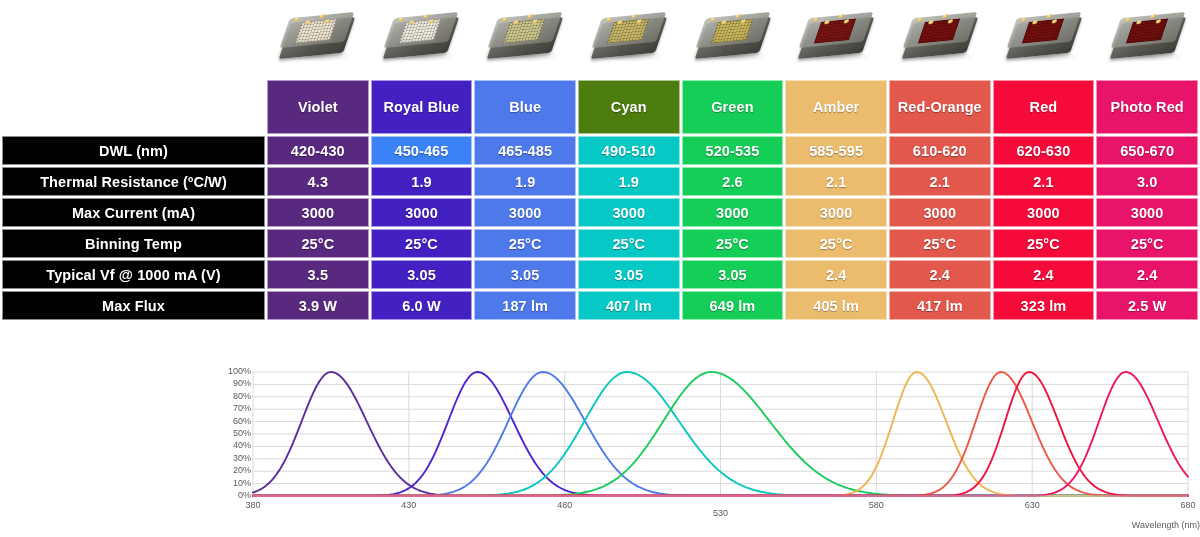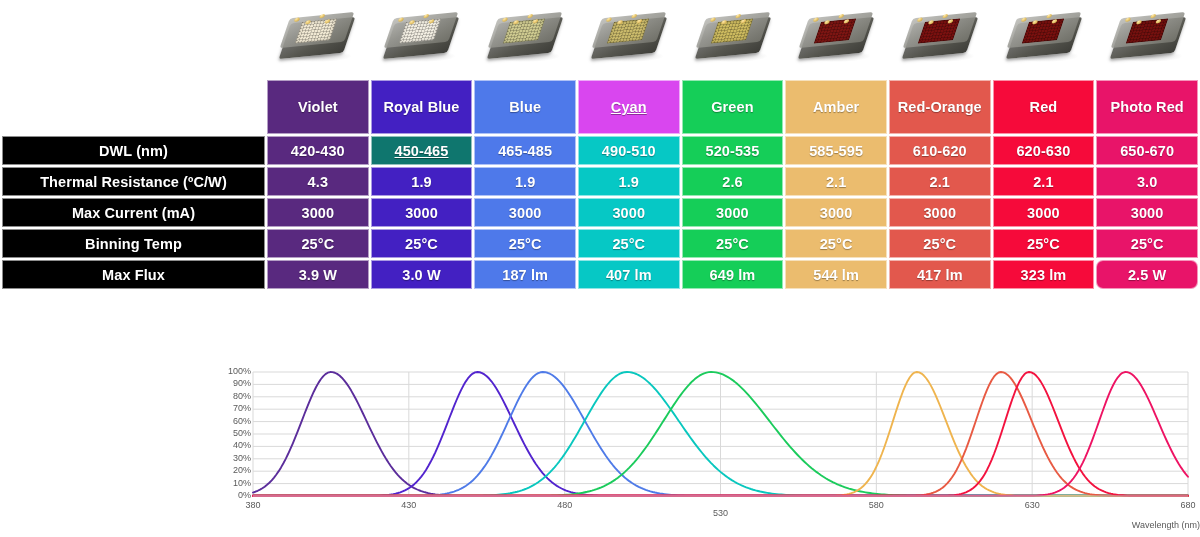--- a/index.html
+++ b/index.html
@@ -264,33 +264,33 @@
         <col>
         <col>
         <col>
       </colgroup>
     <thead>
       <tr id="header-row">
         <th class="rowhead-blank"></th>
       <th class="colhead" style="background: rgb(89, 41, 127);">Violet</th>
           <th class="colhead" style="background: rgb(67, 32, 194);">Royal Blue</th>
           <th class="colhead" style="background: rgb(78, 121, 234);">Blue</th>
-          <th class="colhead" style="background: #d946ef; text-decoration: underline;">Cyan</th>
+          <th class="colhead" style="background: #4d7c0f;">Cyan</th>
           <th class="colhead" style="background: rgb(21, 206, 88);">Green</th>
           <th class="colhead" style="background: rgb(235, 188, 110);">Amber</th>
           <th class="colhead" style="background: rgb(226, 88, 77);">Red-Orange</th>
           <th class="colhead" style="background: rgb(246, 10, 58);">Red</th>
           <th class="colhead" style="background: rgb(232, 20, 105);">Photo Red</th>
         </tr>
     </thead>
     <tbody id="table-body">
         <tr>
           <td class="rowlabel">DWL (nm)</td>
           <td class="cell" style="background: rgb(89, 41, 127);">420-430</td>
-          <td class="cell" style="background: #0f766e; text-decoration: underline;">450-465</td>
+          <td class="cell" style="background: #3b82f6;">450-465</td>
           <td class="cell" style="background: rgb(78, 121, 234);">465-485</td>
           <td class="cell" style="background: rgb(6, 200, 197);">490-510</td>
           <td class="cell" style="background: rgb(21, 206, 88);">520-535</td>
           <td class="cell" style="background: rgb(235, 188, 110);">585-595</td>
           <td class="cell" style="background: rgb(226, 88, 77);">610-620</td>
           <td class="cell" style="background: rgb(246, 10, 58);">620-630</td>
           <td class="cell" style="background: rgb(232, 20, 105); margin-left: 6px;">650-670</td>
         </tr>
         <tr>
           <td class="rowlabel">Thermal Resistance (ºC/W)</td>
@@ -322,30 +322,42 @@
           <td class="cell" style="background: rgb(67, 32, 194);">25°C</td>
           <td class="cell" style="background: rgb(78, 121, 234);">25°C</td>
           <td class="cell" style="background: rgb(6, 200, 197);">25°C</td>
           <td class="cell" style="background: rgb(21, 206, 88);">25°C</td>
           <td class="cell" style="background: rgb(235, 188, 110);">25°C</td>
           <td class="cell" style="background: rgb(226, 88, 77);">25°C</td>
           <td class="cell" style="background: rgb(246, 10, 58);">25°C</td>
           <td class="cell" style="background: rgb(232, 20, 105);">25°C</td>
         </tr>
         <tr>
+          <td class="rowlabel">Typical Vf @ 1000 mA (V)</td>
+          <td class="cell" style="background: rgb(89, 41, 127);">3.5</td>
+          <td class="cell" style="background: rgb(67, 32, 194);">3.05</td>
+          <td class="cell" style="background: rgb(78, 121, 234);">3.05</td>
+          <td class="cell" style="background: rgb(6, 200, 197);">3.05</td>
+          <td class="cell" style="background: rgb(21, 206, 88);">3.05</td>
+          <td class="cell" style="background: rgb(235, 188, 110);">2.4</td>
+          <td class="cell" style="background: rgb(226, 88, 77);">2.4</td>
+          <td class="cell" style="background: rgb(246, 10, 58);">2.4</td>
+          <td class="cell" style="background: rgb(232, 20, 105);">2.4</td>
+        </tr>
+        <tr>
           <td class="rowlabel">Max Flux</td>
           <td class="cell" style="background: rgb(89, 41, 127);">3.9 W</td>
-          <td class="cell" style="background: rgb(67, 32, 194);">3.0 W</td>
+          <td class="cell" style="background: rgb(67, 32, 194);">6.0 W</td>
           <td class="cell" style="background: rgb(78, 121, 234);">187 lm</td>
           <td class="cell" style="background: rgb(6, 200, 197); margin-top: 20px;">407 lm</td>
           <td class="cell" style="background: rgb(21, 206, 88);">649 lm</td>
-          <td class="cell" style="background: rgb(235, 188, 110);">544 lm</td>
+          <td class="cell" style="background: rgb(235, 188, 110);">405 lm</td>
           <td class="cell" style="background: rgb(226, 88, 77);">417 lm</td>
           <td class="cell" style="background: rgb(246, 10, 58);">323 lm</td>
-          <td class="cell" style="background: rgb(232, 20, 105); border-radius: 7px;">2.5 W</td>
+          <td class="cell" style="background: rgb(232, 20, 105);">2.5 W</td>
         </tr>
       </tbody>
   </table>
 </div>
 
 <div id="chart-wrap">
 
   <div id="yticks">
       <div class="ytick" style="top: 143px;">0%</div>
       <div class="ytick" style="top: 130.6px;">10%</div>

